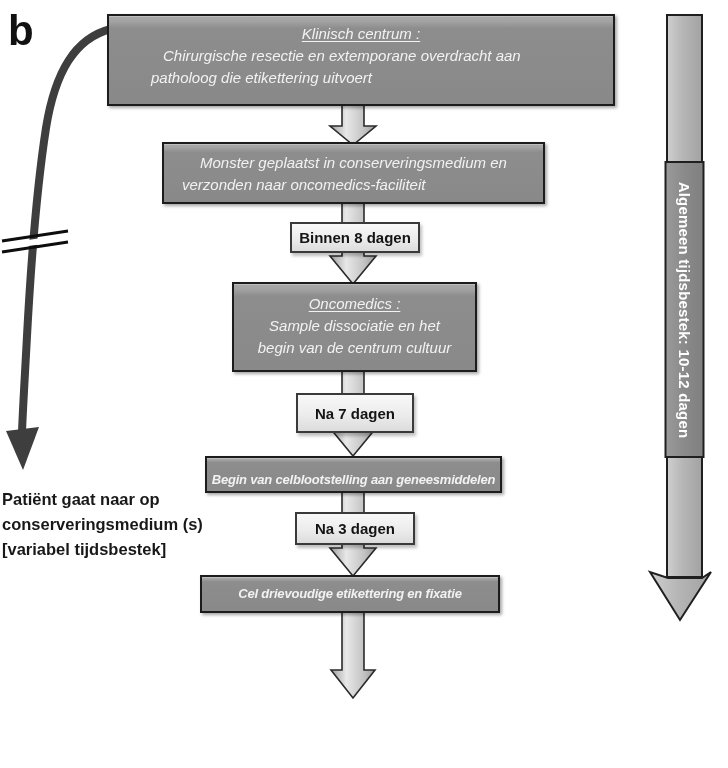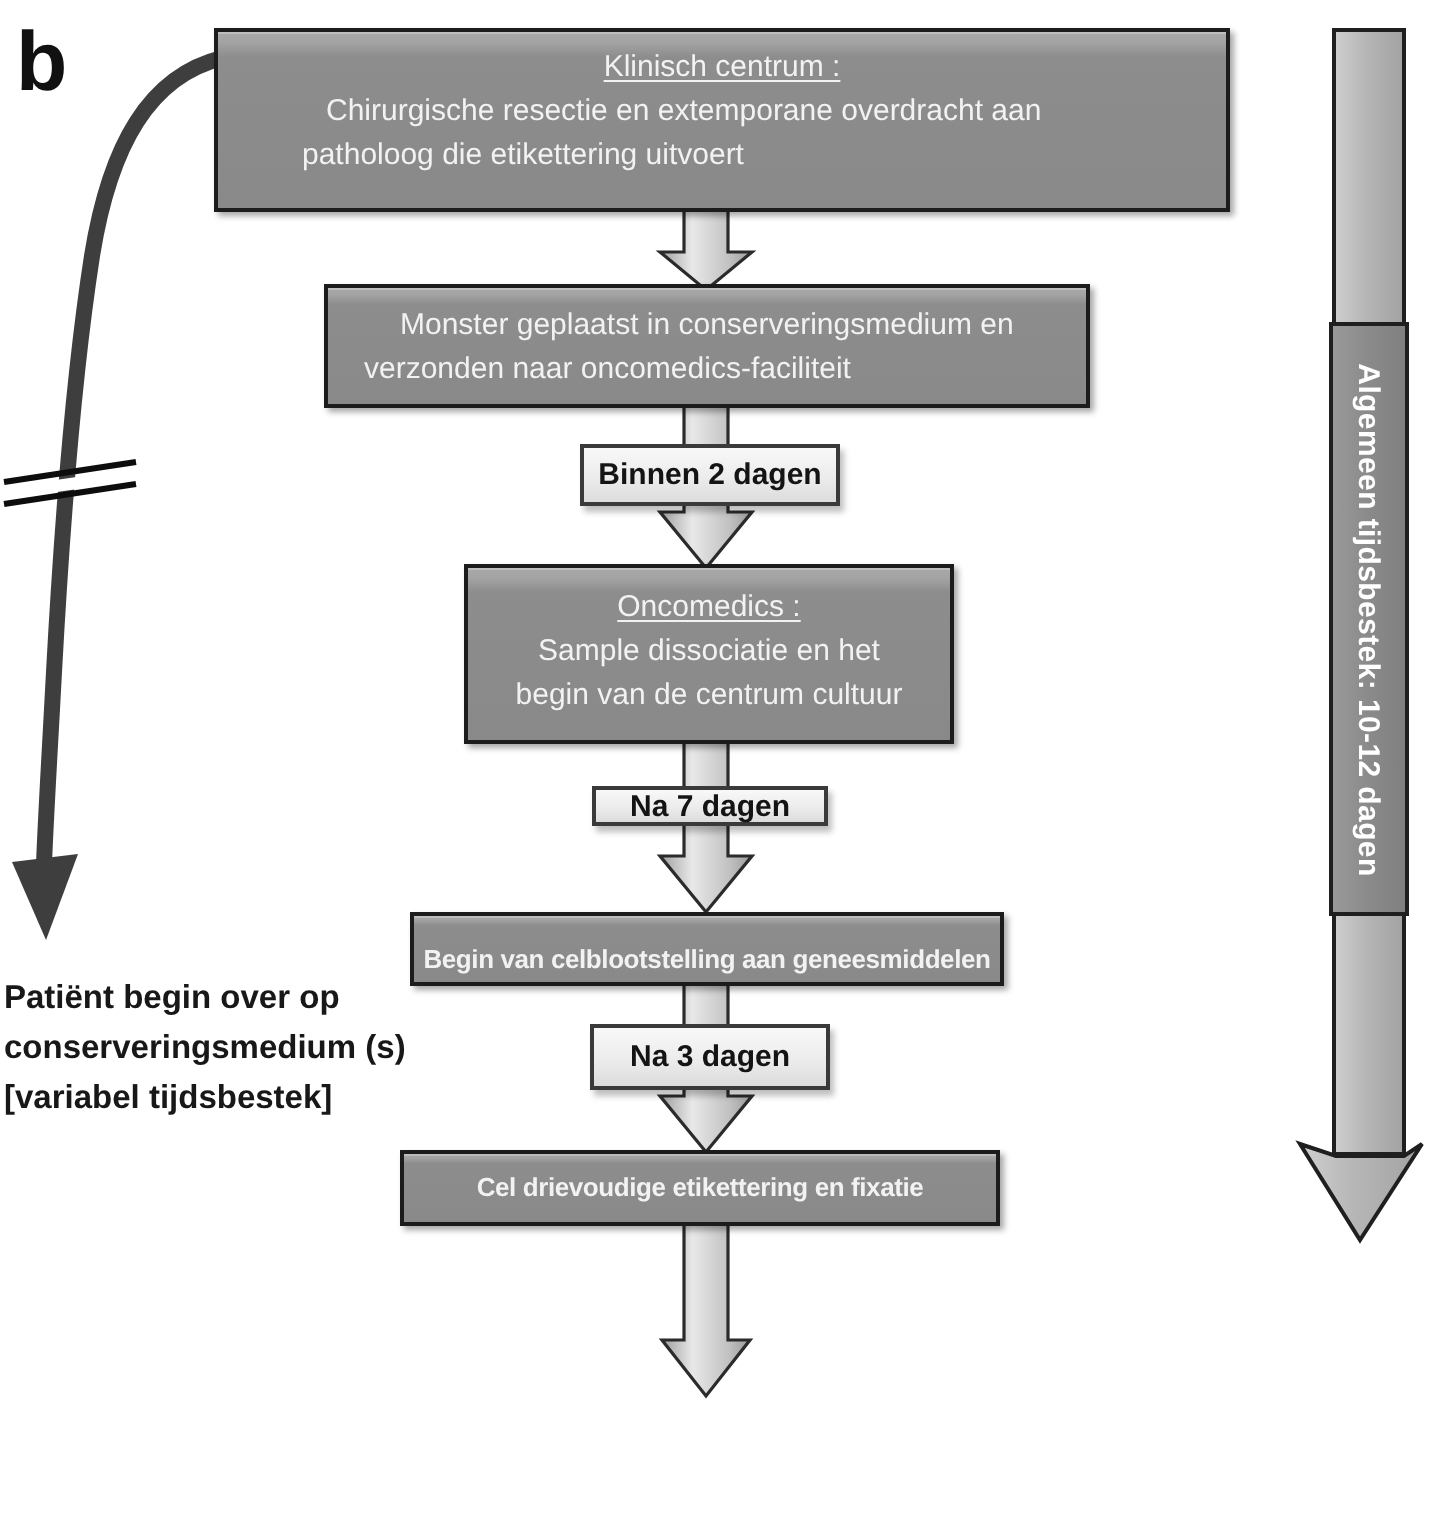--- a/index.html
+++ b/index.html
@@ -6,20 +6,21 @@
   #canvas{
     position:relative;width:728px;height:768px;background:#ffffff;overflow:hidden;
     font-family:"Liberation Sans","DejaVu Sans",sans-serif;
   }
   .box{
     position:absolute;box-sizing:border-box;
     background:linear-gradient(180deg,#a8a8a8 0%,#a3a3a3 6%,#8d8d8d 14%,#898989 100%);
     border:2px solid #1c1c1c;
     box-shadow:2px 2px 3px rgba(0,0,0,0.35), inset 0 1px 0 rgba(255,255,255,0.25);
     color:#f2f2f2;
+    font-style:italic;
   }
   .box-title{font-size:15px;line-height:22px;text-align:center;white-space:nowrap;}
   .underlined{text-decoration:underline;text-underline-offset:2px;}
   .bold{font-weight:bold;}
   .box-line{font-size:15px;line-height:22px;white-space:nowrap;}
   .centered{text-align:center;}
   .label-box{
     position:absolute;box-sizing:border-box;
     background:linear-gradient(180deg,#f8f8f8 0%,#ececec 55%,#dcdcdc 100%);
     border:2px solid #3a3a3a;
@@ -93,42 +94,42 @@
     <div class="box-title underlined">Klinisch centrum :</div>
     <div class="box-line" style="padding-left:54px;">Chirurgische resectie en extemporane overdracht aan</div>
     <div class="box-line" style="padding-left:42px;">patholoog die etikettering uitvoert</div>
   </div>
 
   <div class="box" style="left:162px;top:142px;width:383px;height:62px;padding-top:8px;">
     <div class="box-line" style="padding-left:36px;">Monster geplaatst in conserveringsmedium en</div>
     <div class="box-line" style="padding-left:18px;">verzonden naar oncomedics-faciliteit</div>
   </div>
 
-  <div class="label-box" style="left:290px;top:222px;width:130px;height:31px;">Binnen 2 dagen</div>
+  <div class="label-box" style="left:290px;top:222px;width:130px;height:31px;">Binnen 8 dagen</div>
 
   <div class="box centered" style="left:232px;top:282px;width:245px;height:90px;padding-top:9px;">
     <div class="box-title underlined">Oncomedics :</div>
     <div class="box-line">Sample dissociatie en het</div>
     <div class="box-line">begin van de centrum cultuur</div>
   </div>
 
-  <div class="label-box" style="left:296px;top:393px;width:118px;height:20px;text-align:right;">Na 7 dagen</div>
+  <div class="label-box" style="left:296px;top:393px;width:118px;height:40px;text-align:right;">Na 7 dagen</div>
 
   <div class="box centered" style="left:205px;top:456px;width:297px;height:37px;display:flex;align-items:flex-end;justify-content:center;">
     <div class="box-line small-bold">Begin van celblootstelling aan geneesmiddelen</div>
   </div>
 
   <div class="label-box" style="left:295px;top:512px;width:120px;height:33px;">Na 3 dagen</div>
 
   <div class="box centered" style="left:200px;top:575px;width:300px;height:38px;display:flex;align-items:center;justify-content:center;">
     <div class="box-line small-bold">Cel drievoudige etikettering en fixatie</div>
   </div>
 
 
   <div id="side-note">
-    <div>Patiënt begin over op</div>
+    <div>Patiënt gaat naar op</div>
     <div>conserveringsmedium (s)</div>
     <div>[variabel tijdsbestek]</div>
   </div>
 
   <div id="timeline-label">Algemeen tijdsbestek: 10-12 dagen</div>
 
 </div>
 
 </body></html>

